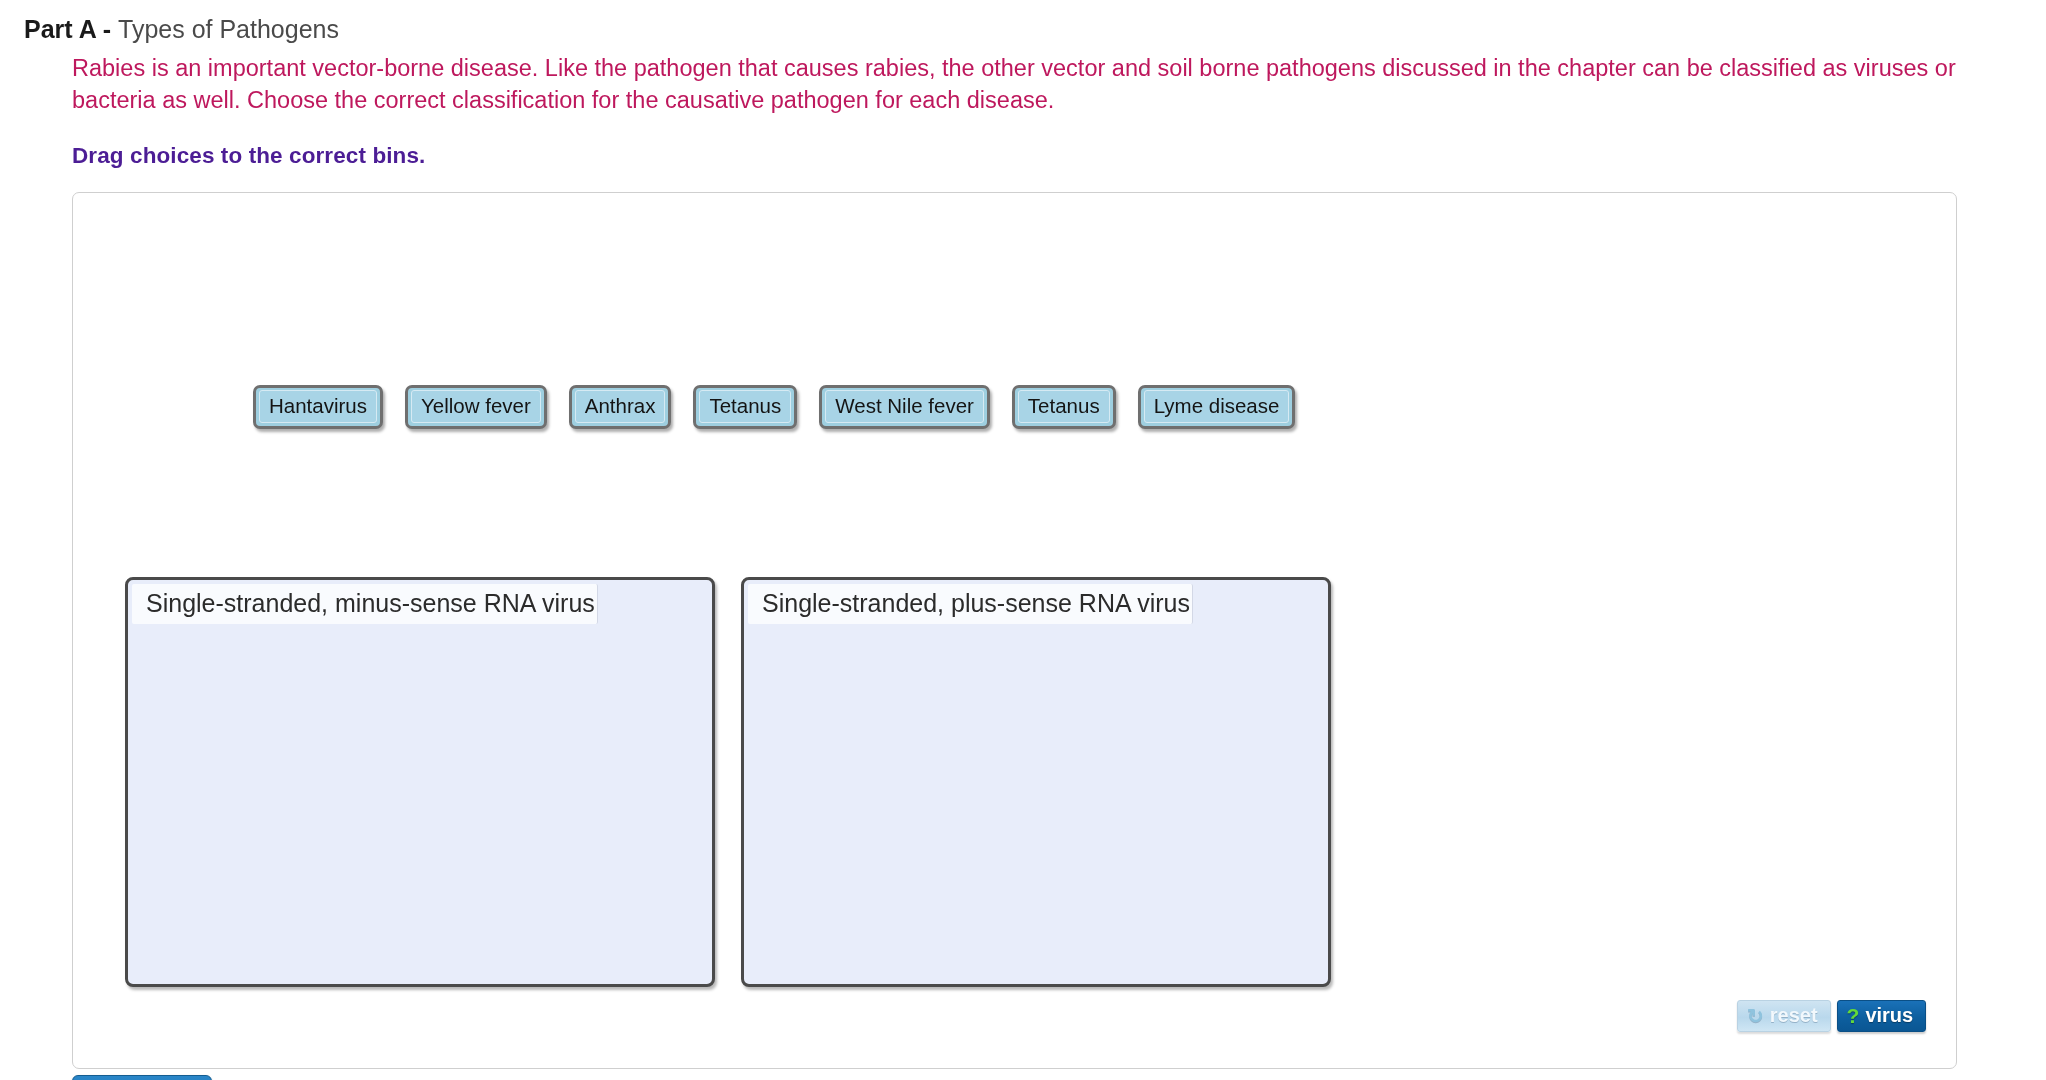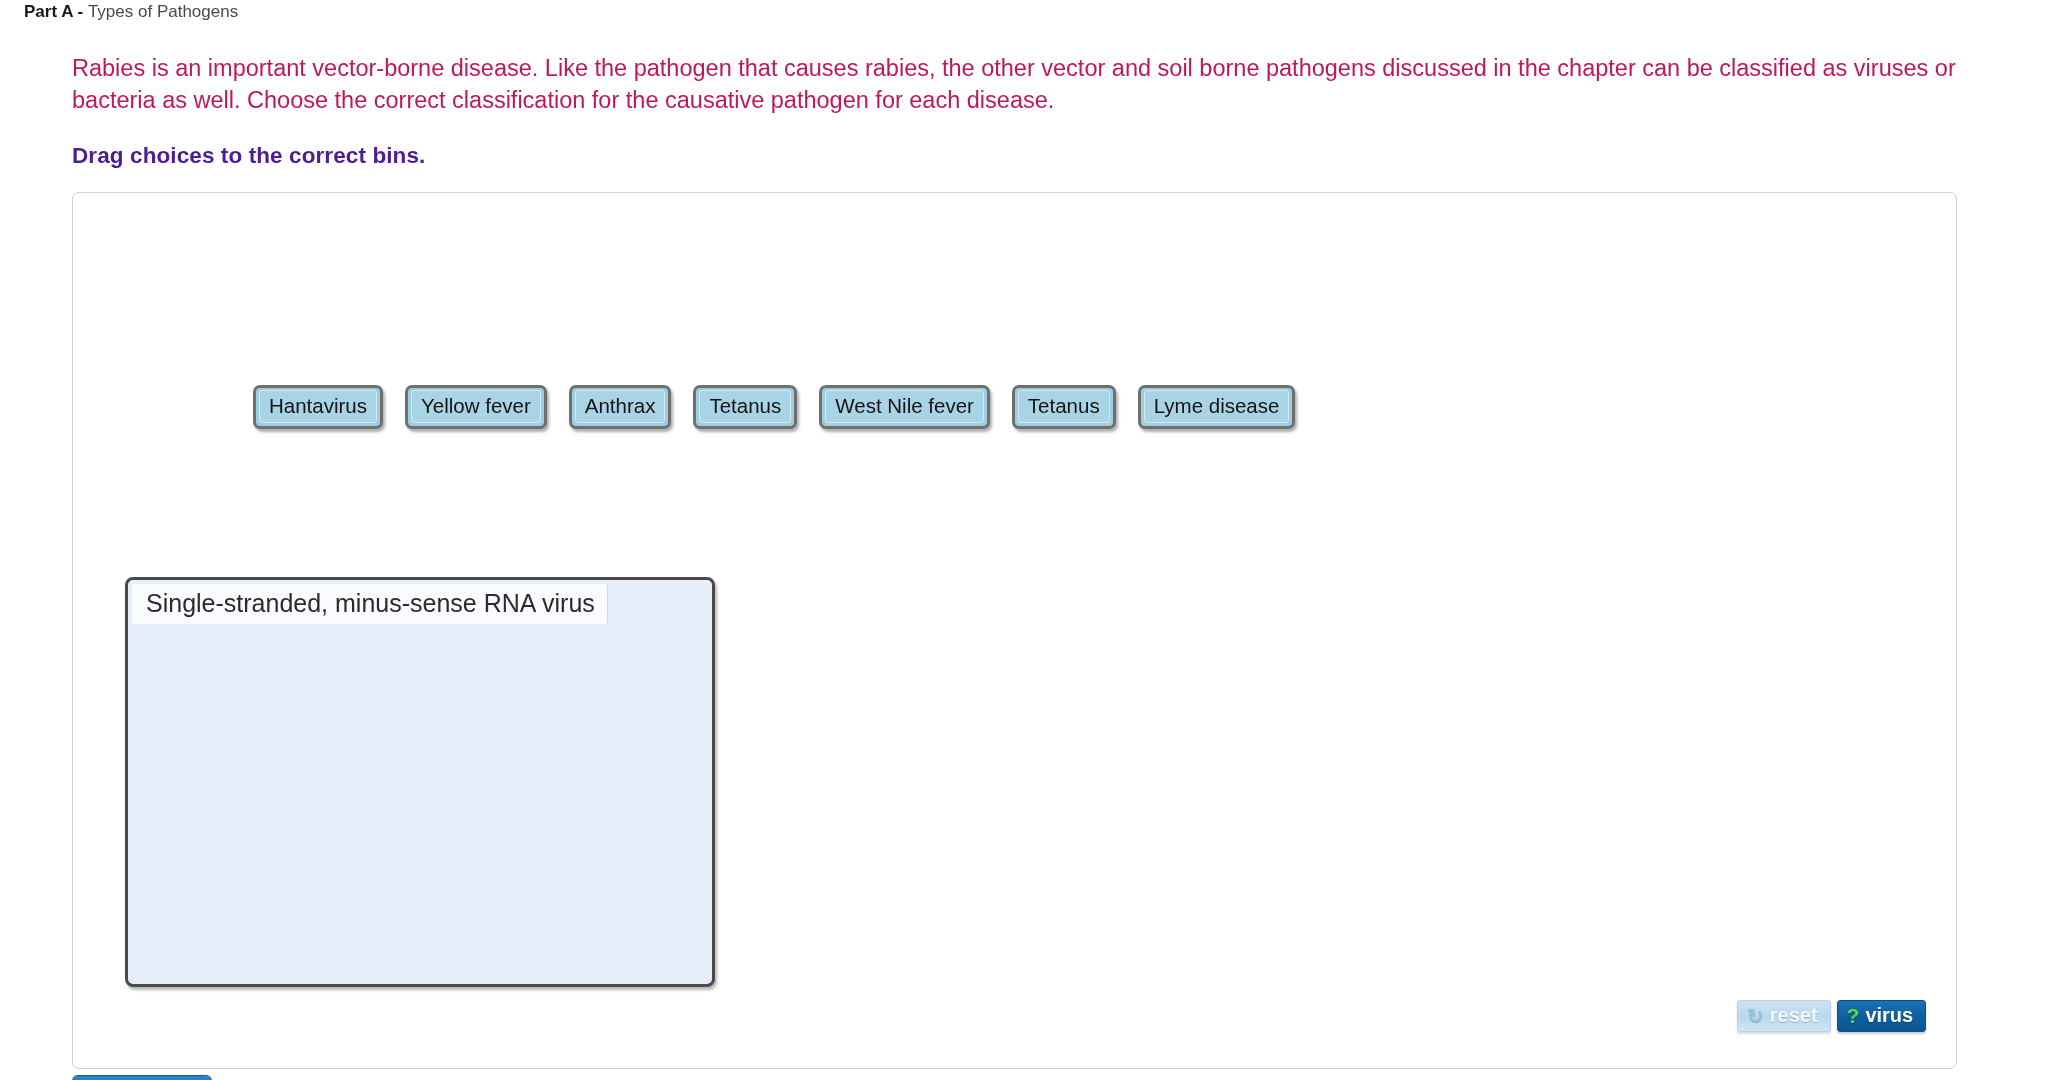--- a/index.html
+++ b/index.html
@@ -17,22 +17,22 @@
     position: relative;
     width: 2046px;
     height: 1080px;
     background: #ffffff;
   }
 
   
   .part-heading {
     position: absolute;
     left: 24px;
-    top: 2px;
-    font-size: 17px;
+    top: 15px;
+    font-size: 25px;
     color: #3a3a3a;
     white-space: nowrap;
   }
   .part-heading .part-label {
     font-weight: bold;
     color: #1a1a1a;
   }
   .part-heading .part-dash {
     font-weight: bold;
     color: #1a1a1a;
@@ -125,21 +125,21 @@
     box-sizing: border-box;
     overflow: hidden;
   }
   .bin.w-narrow { width: 590px; height: 410px; }
   .bin.w-mid    { width: 590px; height: 410px; }
   .bin.w-wide   { width: 590px; height: 410px; }
 
   .bin-label-strip {
     display: inline-block;
     margin: 4px 0 0 4px;
-    padding: 3px 12px 5px 14px;
+    padding: 3px 2px 5px 14px;
     background: #f9fbfe;
     border-right: 1px solid #d3d8e6;
     border-radius: 2px;
     font-size: 25px;
     line-height: 32px;
     color: #2b2b2b;
     white-space: nowrap;
   }
 
   .bin-body {
@@ -256,20 +256,25 @@
       <div class="chip-inner">Lyme disease</div>
     </div>
   </div>
 
   <div class="bins-row">
     <div class="bin w-narrow" style="width: 590px;">
       <div class="bin-body">
         <span class="bin-label-strip">Single-stranded, minus-sense RNA virus</span>
       </div>
     </div>
+    <div class="bin w-mid" style="width: 590px;">
+      <div class="bin-body">
+        <span class="bin-label-strip">Single-stranded, plus-sense RNA virus</span>
+      </div>
+    </div>
   </div>
 
   <div class="tool-buttons">
     <div class="btn-reset">
       <span class="ico">↻</span>
       <span>reset</span>
     </div>
     <div class="btn-help">
       <span class="ico">?</span>
       <span>virus</span>

